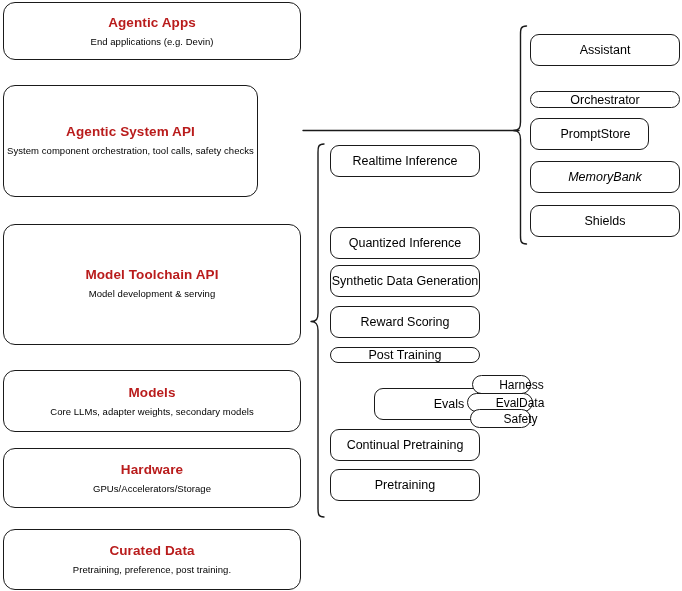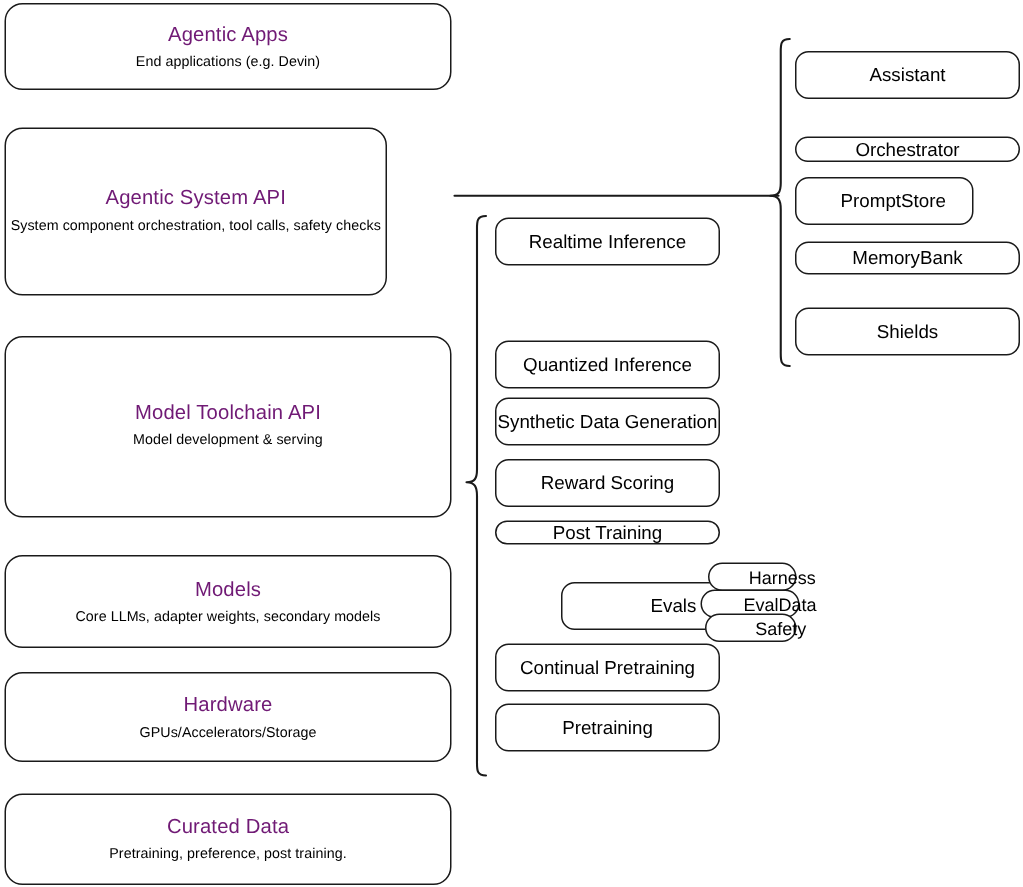--- a/index.html
+++ b/index.html
@@ -30,22 +30,23 @@
     display: flex;
     flex-direction: column;
     align-items: center;
     justify-content: center;
     text-align: center;
     line-height: 1.25;
   }
 
   .layer-title {
     font-size: 13.5px;
-    color: #701a75;
+    color: #b91c1c;
     letter-spacing: 0.1px;
+    font-weight: bold;
   }
   .layer-sub {
     font-size: 9.5px;
     color: #000;
     margin-top: 4px;
     letter-spacing: 0.05px;
   }
 
   
   .comp {
@@ -173,17 +174,17 @@
   <div class="tag" style="left:467px; top:393px; width:66px; height:19px;">EvalData</div>
 
   <div class="tag" style="left:470px; top:409px; width:61px; height:19px;">Safety</div>
 
   <div class="comp" style="left:530px; top:34px; width:150px; height:32px;">Assistant</div>
 
   <div class="comp" style="left:530px; top:91px; width:150px; height:17px;">Orchestrator</div>
 
   <div class="comp" style="left:530px; top:118px; width:119px; height:32px;padding-left:12px;">PromptStore</div>
 
-  <div class="comp" style="left:530px; top:161px; width:150px; height:22px;">MemoryBank</div>
+  <div class="comp" style="left:530px; top:161px; width:150px; height:32px;font-style:italic;">MemoryBank</div>
 
   <div class="comp" style="left:530px; top:205px; width:150px; height:32px;">Shields</div>
 
 </div>
 
 </body></html>

